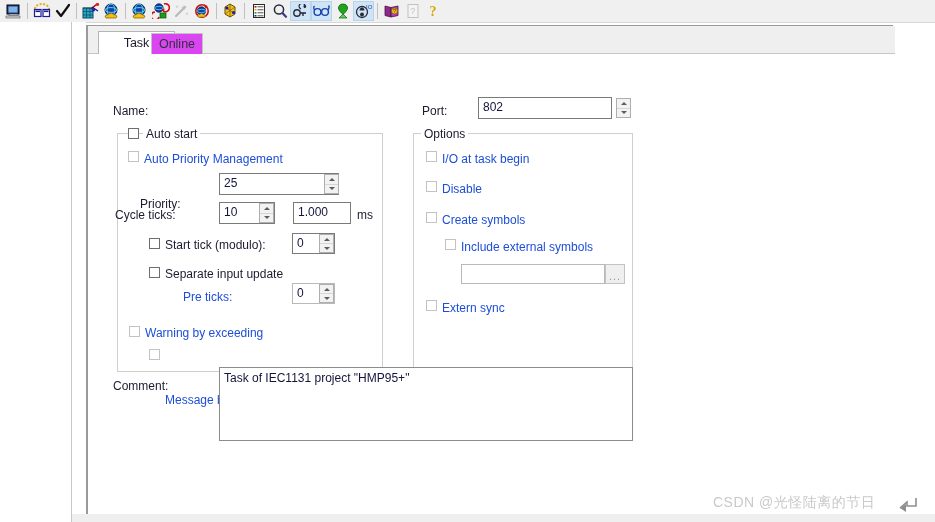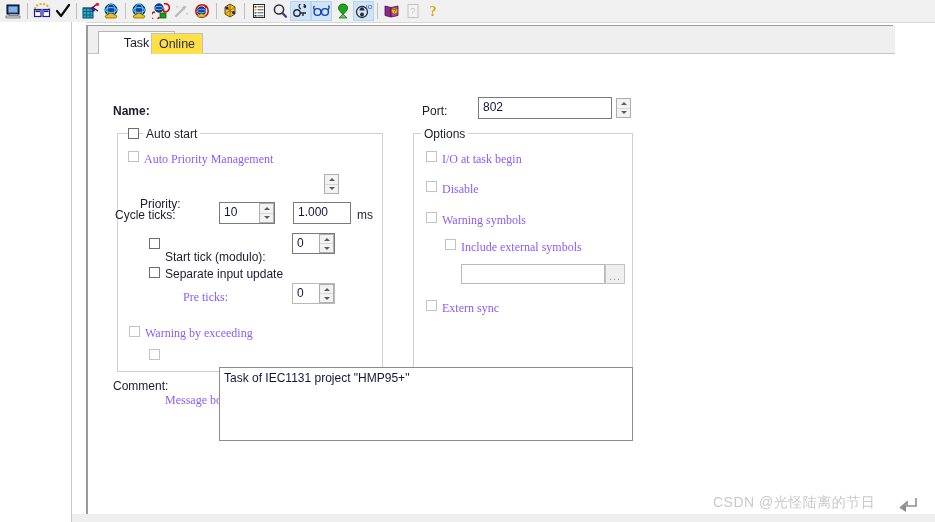--- a/index.html
+++ b/index.html
@@ -62,39 +62,39 @@
   .tab{
     position:absolute;top:5px;height:23px;
     box-sizing:border-box;
     display:flex;align-items:center;justify-content:center;
     font-size:12.5px;color:#1b1b2f;
     background:#ffffff;
     border:1px solid #b5b5b5;
     border-bottom:none;
   }
   .tab.inactive{
-    background:#fde047;color:#303040;top:7px;height:21px;
+    background:#d946ef;color:#303040;top:7px;height:21px;
     border-color:#c2c2c2;
   }
   #tab-task{left:10px;width:77px;}
   #tab-online{left:63px;width:52px;}
 
   #tabpage{
     position:absolute;left:0;top:28px;width:807px;height:463px;
     background:#ffffff;
   }
 
   
   .lbl{
     position:absolute;
     font-size:12px;color:#1b1b2f;
     white-space:nowrap;
     line-height:14px;
   }
-  .lbl.dim{color:#8b5cf6;font-family:Liberation Serif, serif;}
+  .lbl.dim{color:#1d4ed8;}
 
   .tbox{
     position:absolute;
     background:#ffffff;
     border:1px solid #7a7a7a;
     box-sizing:border-box;
     font-family:"Liberation Sans", sans-serif;
     font-size:12px;color:#14143c;
     padding:2px 4px;
     line-height:15px;
@@ -365,41 +365,42 @@
     <div class="tab" id="tab-task">
       <span>Task</span>
     </div>
     <div class="tab inactive" id="tab-online">
       <span>Online</span>
     </div>
   </div>
 
   <div id="tabpage">
 
-    <div class="lbl" style="left:25px;top:50px;font-weight:bold;">Name:</div>
+    <div class="lbl" style="left:25px;top:50px;">Name:</div>
 
     <div class="lbl" style="left:334px;top:50px;">Port:</div>
     <div class="tbox" style="left:390px;top:43px;width:134px;height:22px;">802</div>
     <div class="spin" style="left:528px;top:44px;height:20px;">
       <div>
           <i class="ar up"></i>
         </div>
       <div>
           <i class="ar dn"></i>
         </div>
     </div>
 
     <div class="grp" style="left:29px;top:79px;width:266px;height:239px;"></div>
     <div class="cb" style="left:40px;top:74px;"></div>
     <div class="grp-title" style="left:55px;top:74px;">Auto start</div>
 
     <div class="cb dim" style="left:40px;top:97px;"></div>
     <div class="lbl dim" style="left:56px;top:98px;">Auto Priority Management</div>
 
     <div class="lbl" style="left:52px;top:143px;">Priority:</div>
+    <div class="tbox" style="left:131px;top:119px;width:120px;height:22px;">25</div>
     <div class="spin" style="left:236px;top:120px;height:20px;">
       <div>
           <i class="ar up"></i>
         </div>
       <div>
           <i class="ar dn"></i>
         </div>
     </div>
 
     <div class="lbl" style="left:27px;top:154px;">Cycle ticks:</div>
@@ -409,21 +410,21 @@
           <i class="ar up"></i>
         </div>
       <div>
           <i class="ar dn"></i>
         </div>
     </div>
     <div class="tbox" style="left:205px;top:148px;width:58px;height:22px;">1.000</div>
     <div class="lbl" style="left:269px;top:154px;">ms</div>
 
     <div class="cb" style="left:61px;top:184px;"></div>
-    <div class="lbl" style="left:77px;top:184px;margin-top:12px;">Start tick (modulo):</div>
+    <div class="lbl" style="left:77px;top:184px;">Start tick (modulo):</div>
     <div class="tbox" style="left:204px;top:179px;width:43px;height:21px;">0</div>
     <div class="spin" style="left:231px;top:180px;height:19px;">
       <div>
           <i class="ar up"></i>
         </div>
       <div>
           <i class="ar dn"></i>
         </div>
     </div>
 
@@ -450,21 +451,21 @@
     <div class="grp" style="left:325px;top:79px;width:220px;height:239px;"></div>
     <div class="grp-title" style="left:333px;top:74px;">Options</div>
 
     <div class="cb dim" style="left:338px;top:97px;"></div>
     <div class="lbl dim" style="left:354px;top:98px;">I/O at task begin</div>
 
     <div class="cb dim" style="left:338px;top:127px;"></div>
     <div class="lbl dim" style="left:354px;top:128px;">Disable</div>
 
     <div class="cb dim" style="left:338px;top:158px;"></div>
-    <div class="lbl dim" style="left:354px;top:159px;">Warning symbols</div>
+    <div class="lbl dim" style="left:354px;top:159px;">Create symbols</div>
 
     <div class="cb dim" style="left:357px;top:185px;"></div>
     <div class="lbl dim" style="left:373px;top:186px;">Include external symbols</div>
 
     <div class="tbox light" style="left:373px;top:210px;width:144px;height:20px;"></div>
     <div class="btn-ellipsis" style="left:517px;top:210px;width:20px;height:20px;">...</div>
 
     <div class="cb dim" style="left:338px;top:246px;"></div>
     <div class="lbl dim" style="left:354px;top:247px;">Extern sync</div>
 

